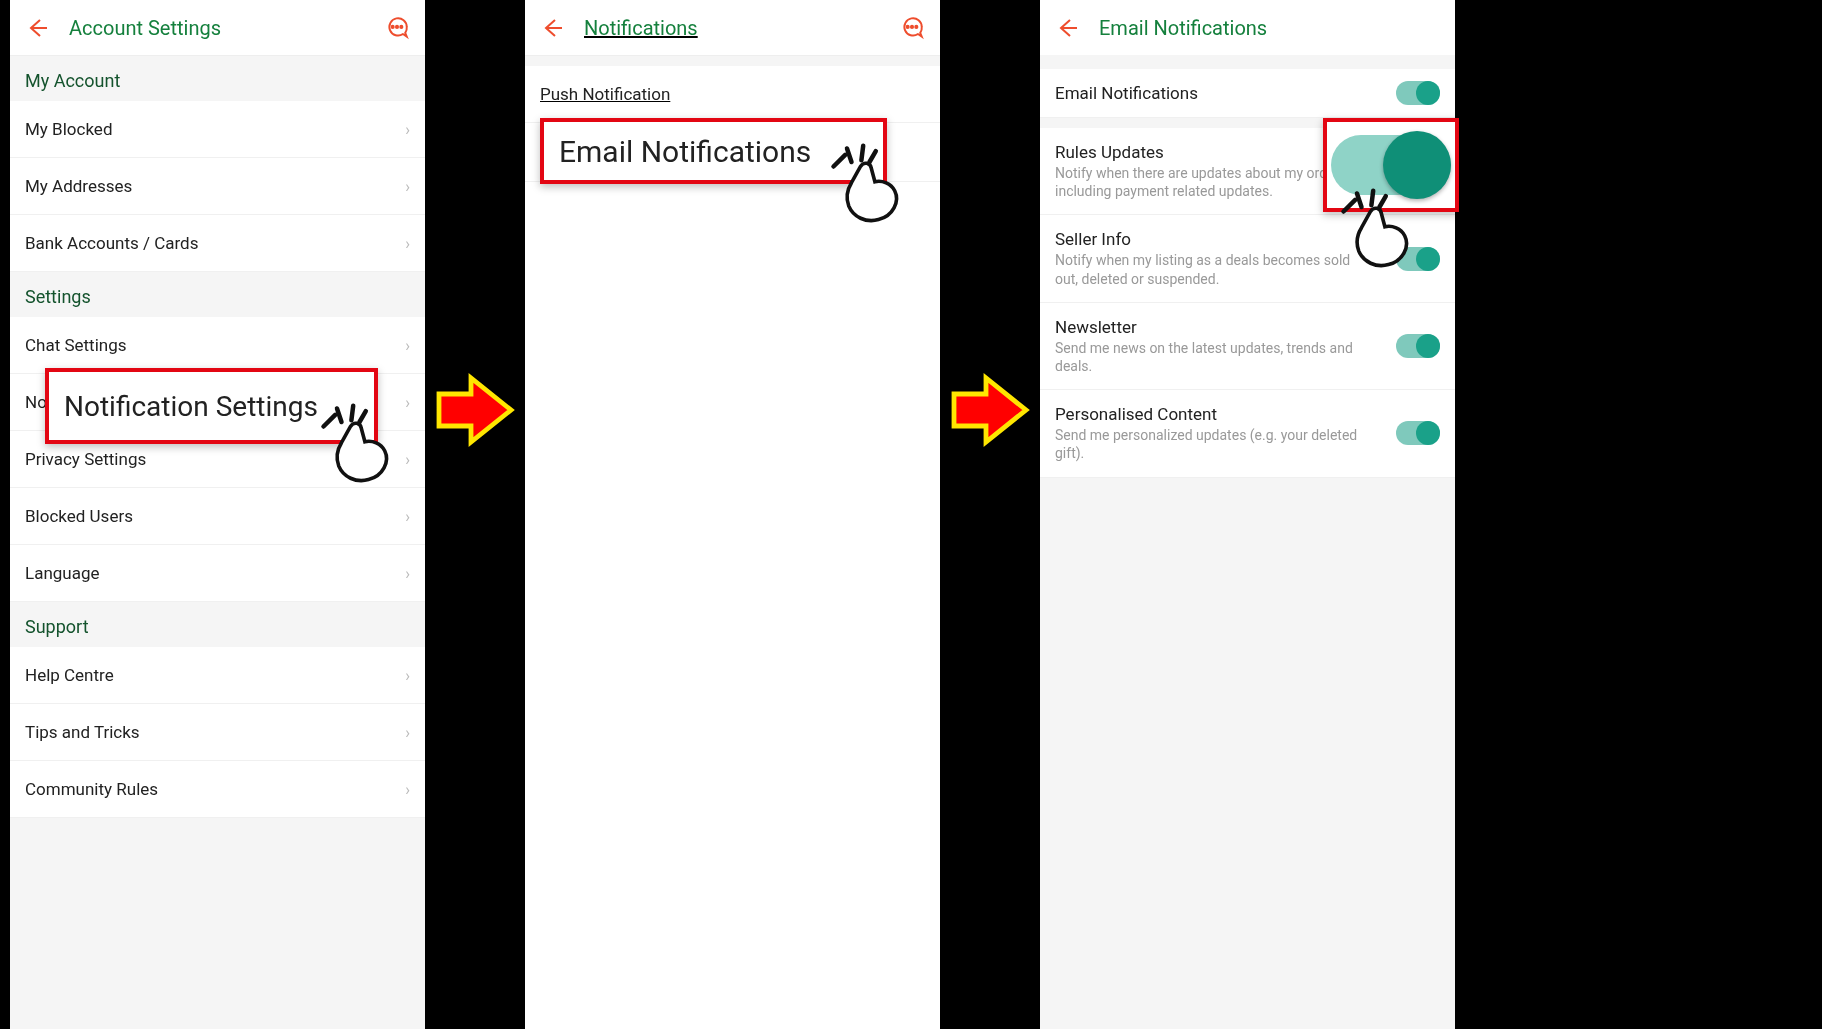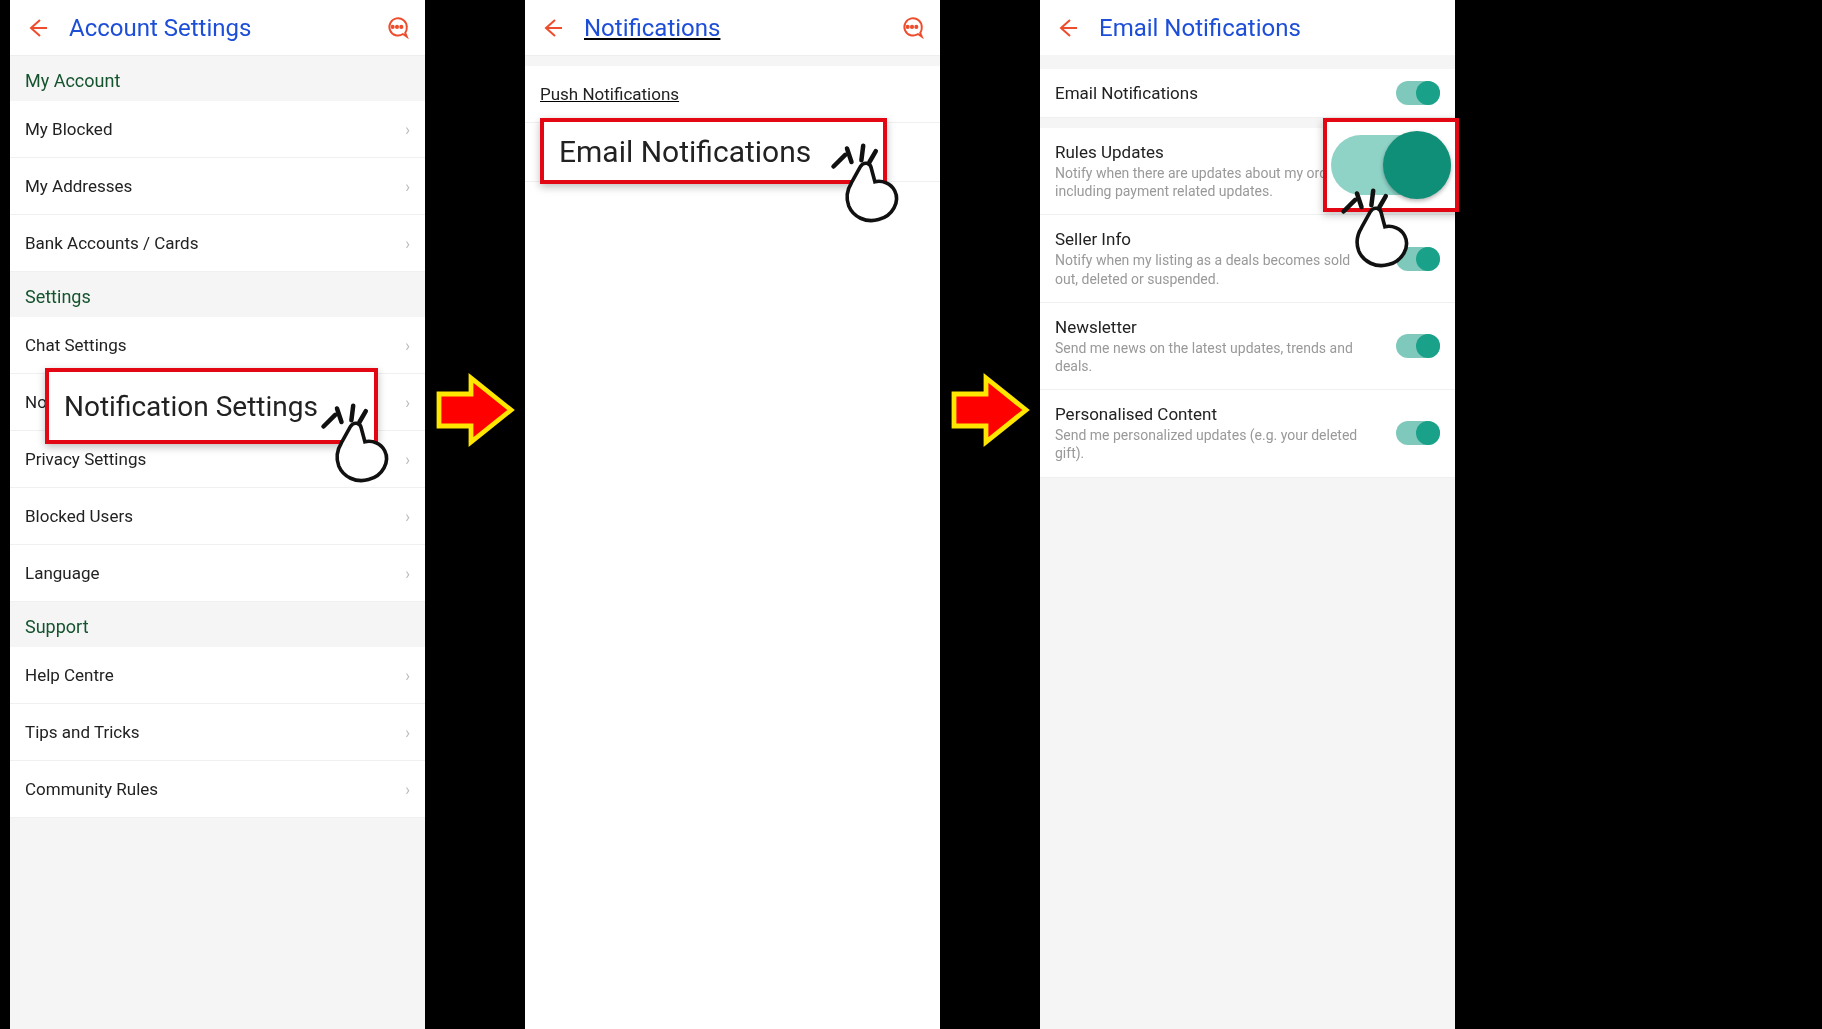--- a/index.html
+++ b/index.html
@@ -42,22 +42,22 @@
     z-index:5;
   }
   .header .back{
     color:#ee4d2d;
     font-size:24px;
     line-height:1;
     margin-right:20px;
     cursor:pointer;
   }
   .header .title{
-    font-size:24px;
-    color:#1d4ed8;
+    font-size:20px;
+    color:#15803d;
   }
   .header .chat{
     margin-left:auto;
     color:#ee4d2d;
   }
 
   .section-header{
     background:#f5f5f5;
     color:#14532d;
     font-size:18px;
@@ -292,21 +292,21 @@
         <svg width="26" height="26" viewBox="0 0 24 24" fill="none" stroke="#ee4d2d" stroke-width="1.8">
           <path d="M21 11a8 8 0 1 0-3.5 6.6L21 20l-1.4-3.5A8 8 0 0 0 21 11z"></path>
           <circle cx="8" cy="11" r="1" fill="#ee4d2d"></circle>
             <circle cx="12" cy="11" r="1" fill="#ee4d2d"></circle>
             <circle cx="16" cy="11" r="1" fill="#ee4d2d"></circle>
         </svg>
       </span>
     </div>
     <div class="gap"></div>
     <div class="row">
-        <span>Push Notifications</span>
+        <span>Push Notification</span>
       </div>
     <div class="row big">
         <span>Email Notifications</span>
       </div>
   </div>
 
   <div class="overlay-box" style="left:540px;top:118px;width:324px;height:58px;font-size:30px;">
     <span>Email Notifications</span>
   </div>
   <div class="tap-hand" style="left:820px;top:135px;">

